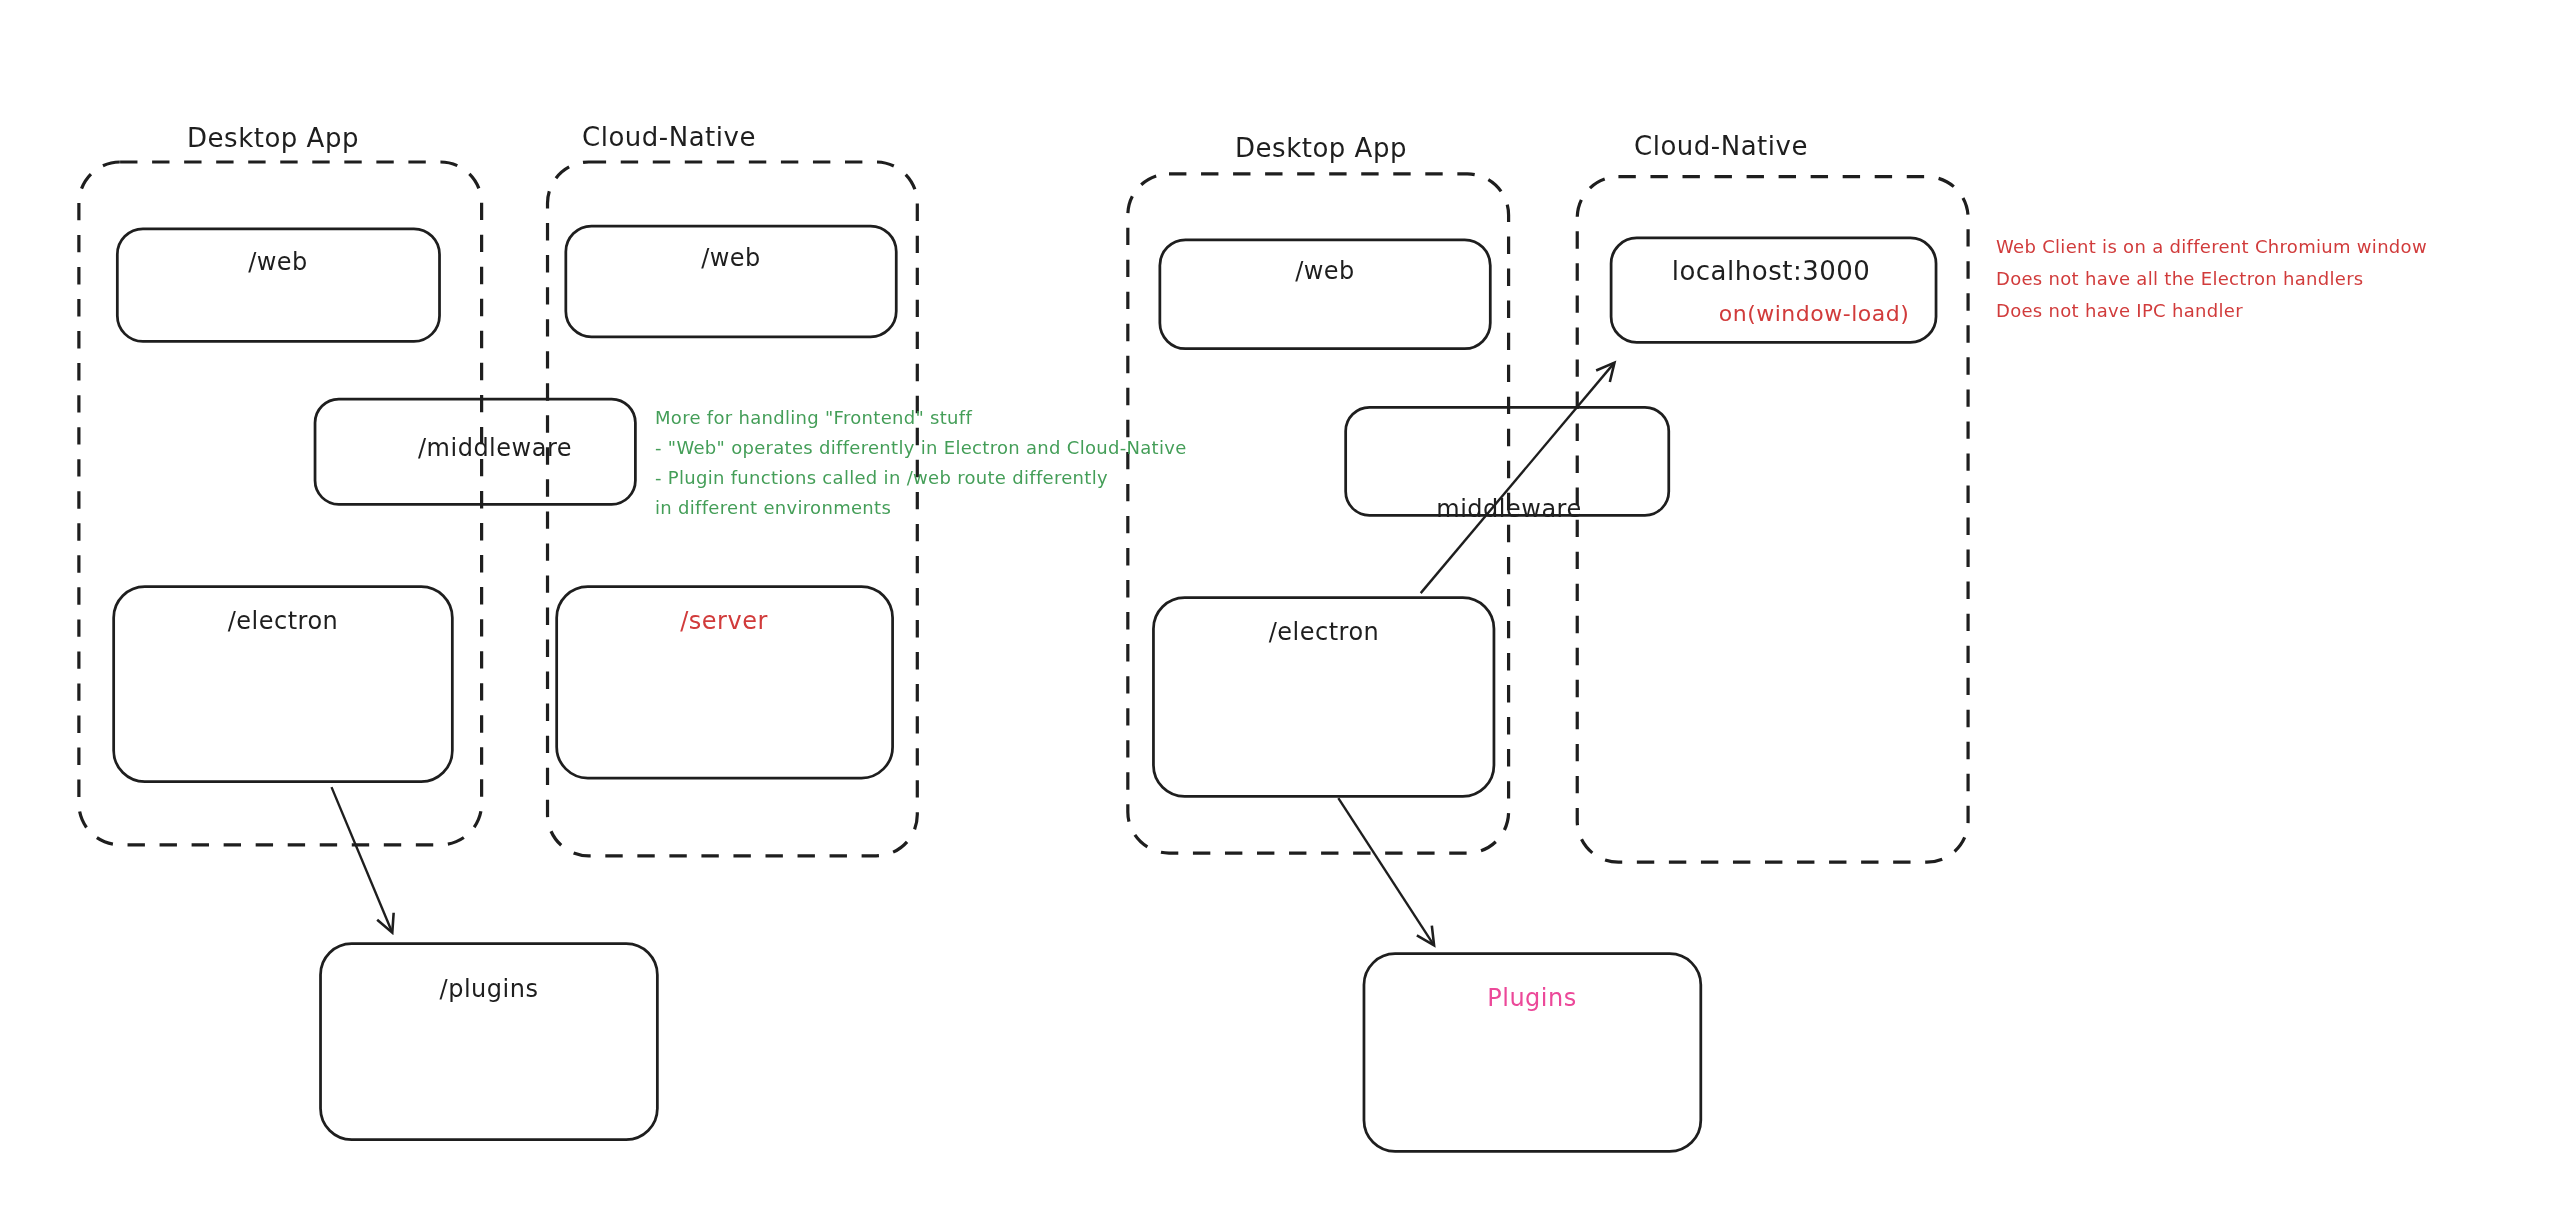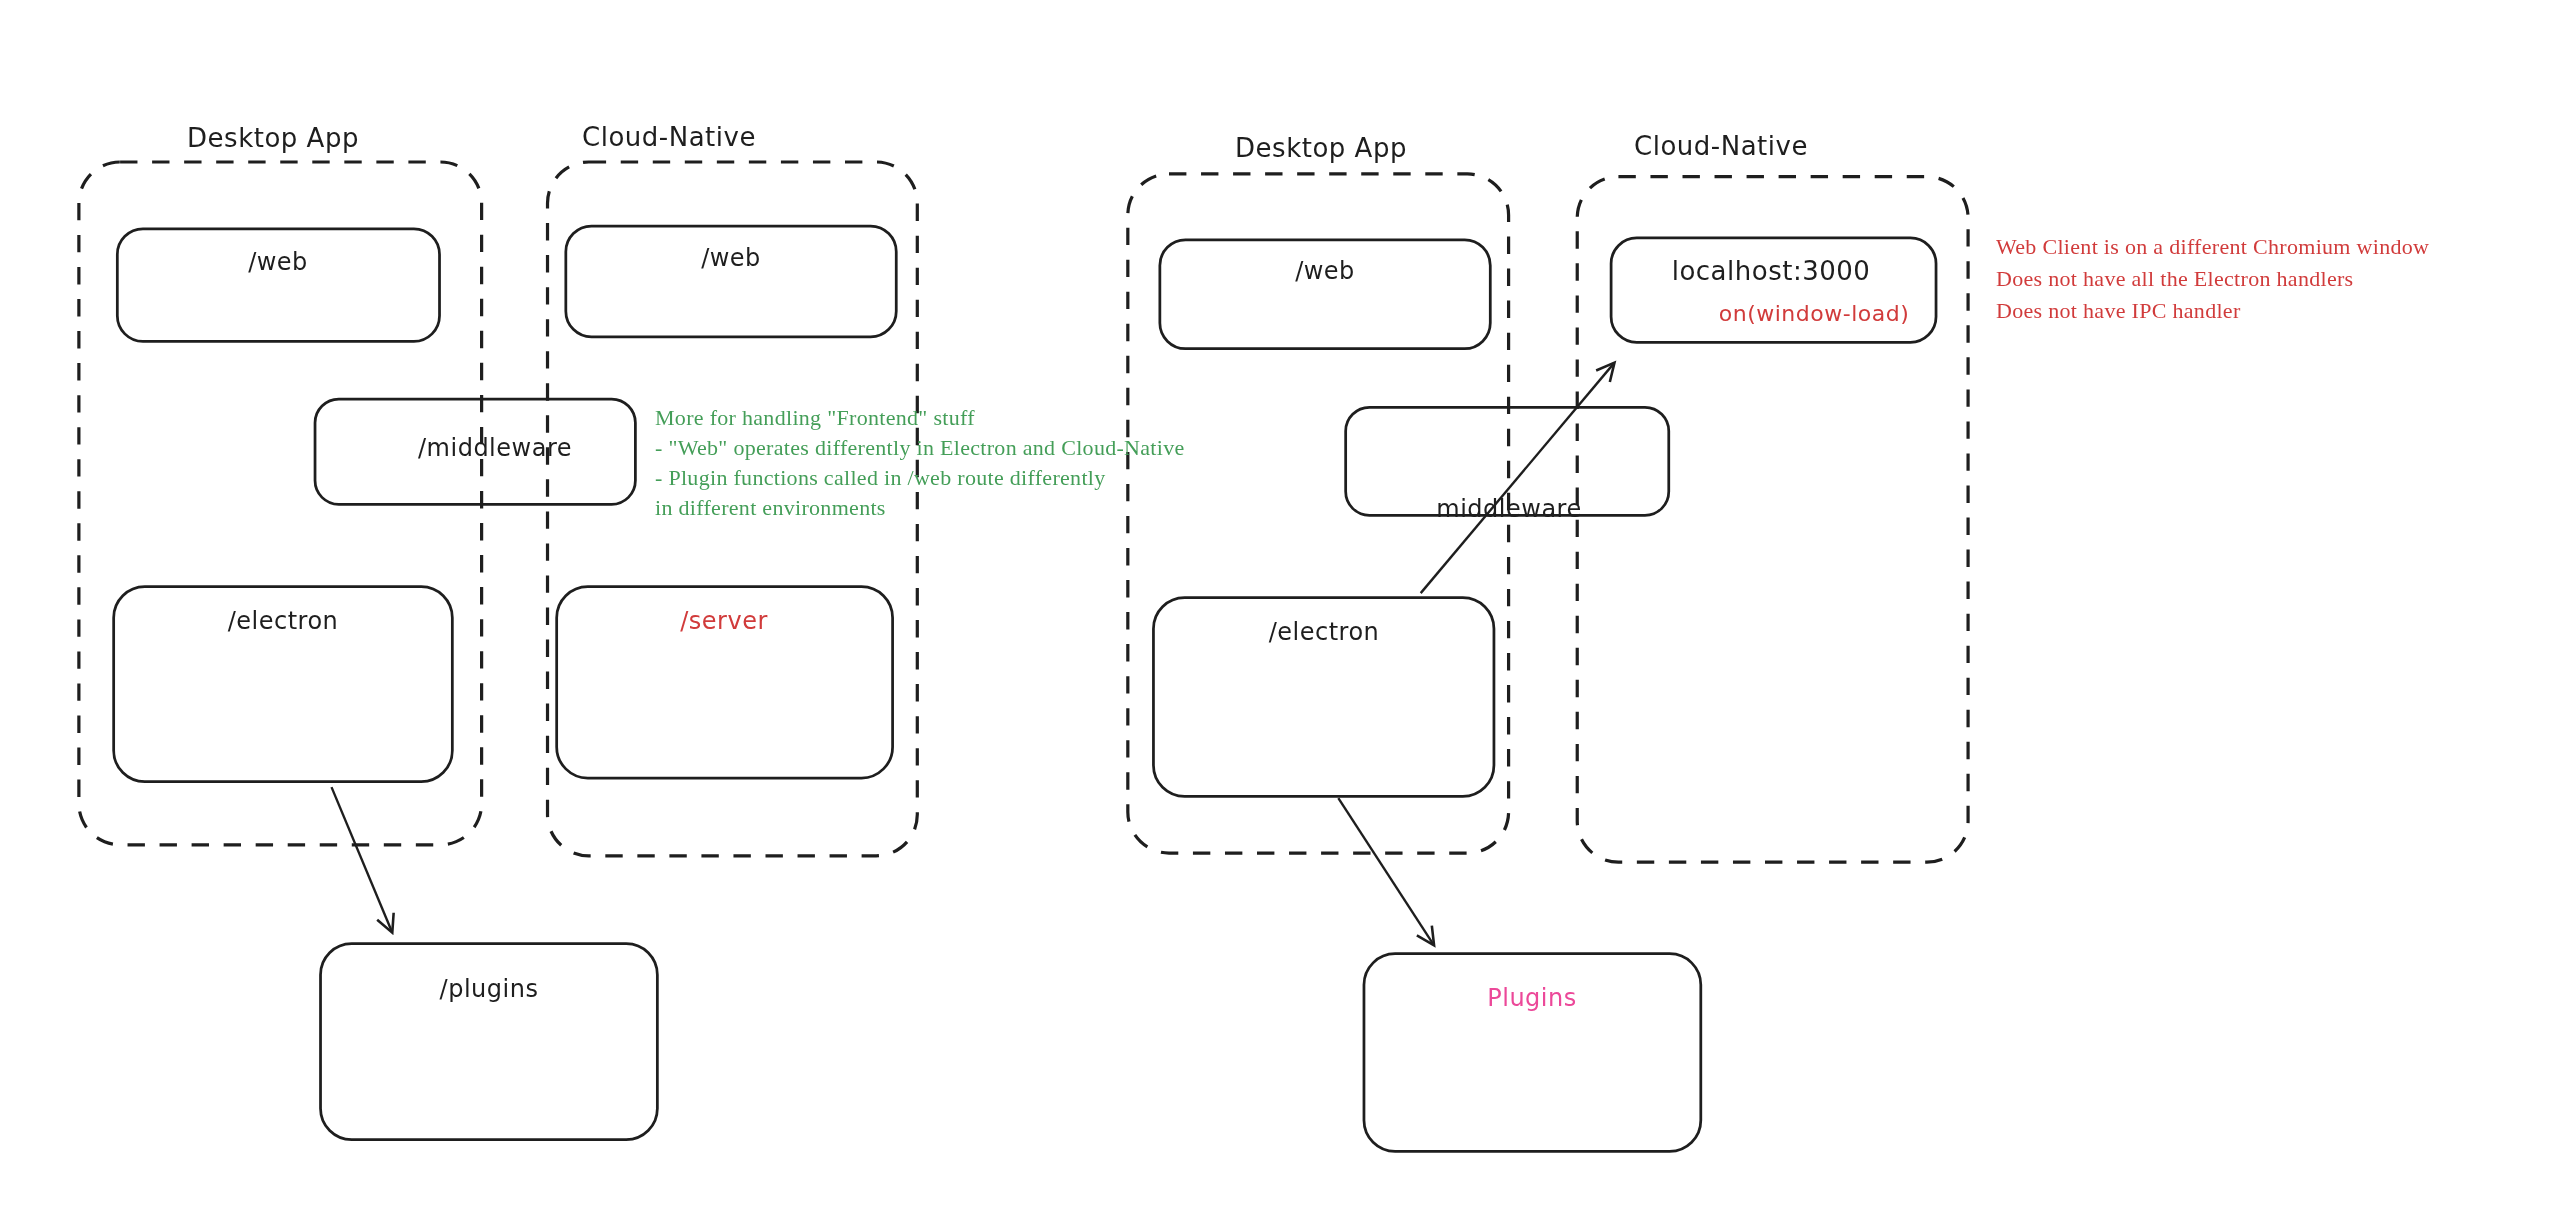--- a/index.html
+++ b/index.html
@@ -45,25 +45,24 @@
   }
   .localhost-lbl {
     font-size: 26px;
   }
   .event-lbl {
     font-size: 22px;
     text-align: right;
   }
   .note {
     position: absolute;
-    font-size: 22px;
+    font-size: 18px;
     line-height: 30px;
     letter-spacing: 0.3px;
     white-space: nowrap;
-    font-family: Liberation Serif, serif;
   }
   .note-red {
     line-height: 32px;
   }
 </style>
 </head>
 <body>
 
 <div id="canvas" style="background: rgb(255, 255, 255);">
 

